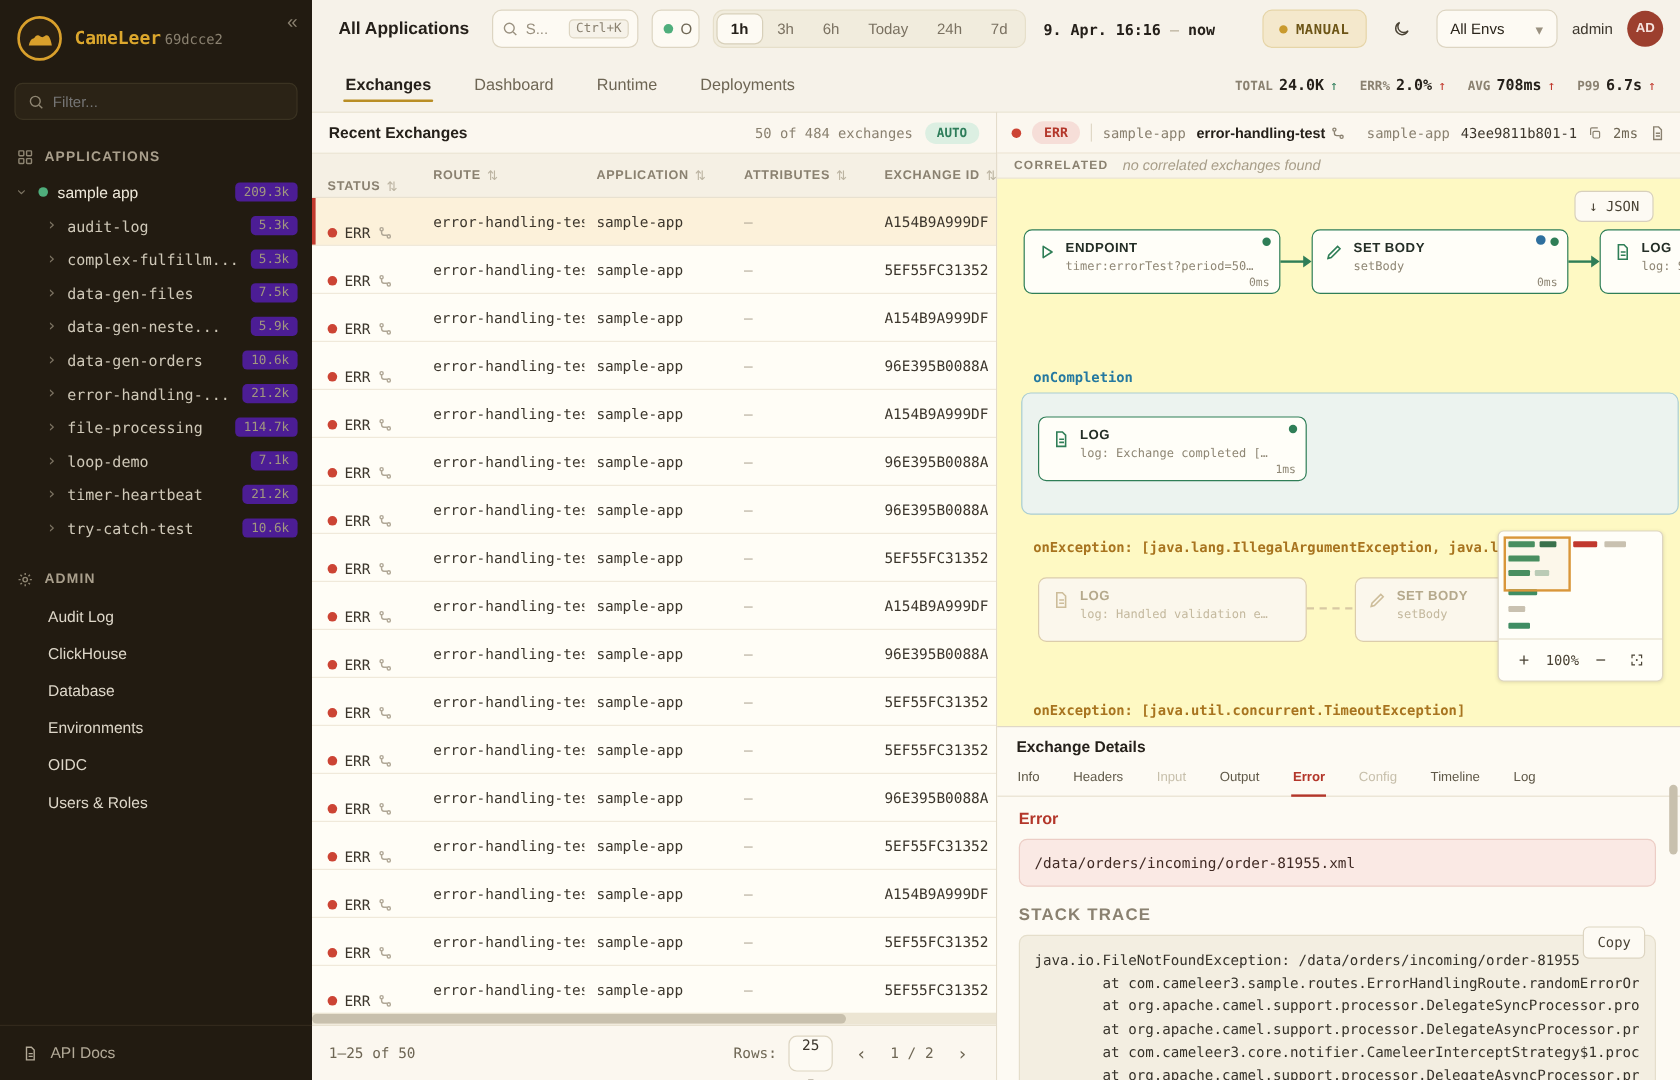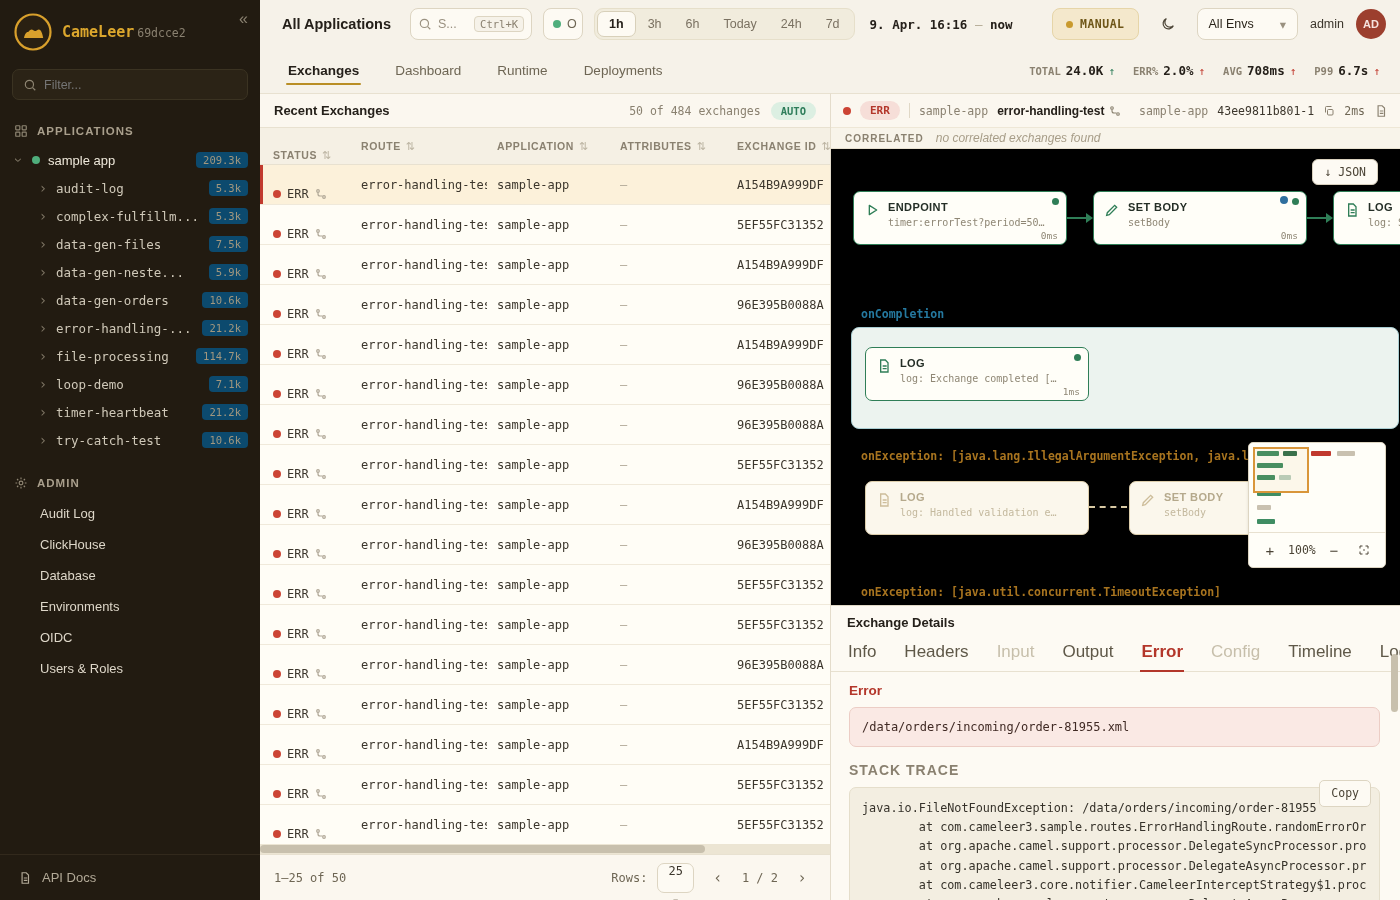--- a/index.html
+++ b/index.html
@@ -14,21 +14,21 @@
   .logo-circle { width:38px; height:38px; flex-shrink:0; }
   .brand { color:#dca72d; font-weight:bold; font-size:15px; font-family:"DejaVu Sans Mono",monospace; }
   .version { color:#8a8170; font-size:11.5px; font-family:"DejaVu Sans Mono",monospace; margin-left:3px; }
   .collapse-btn { position:absolute; top:10px; right:12px; color:#8a8170; font-size:16px; cursor:pointer; }
   .filter-box { margin:10px 12px 16px; height:31px; background:#2b2316; border:1px solid #3b3322; border-radius:7px; display:flex; align-items:center; gap:7px; padding:0 10px; color:#8f8673; }
   .filter-box input { background:transparent; border:none; outline:none; color:#a79d88; font-size:12.5px; width:100%; font-family:"Liberation Sans",sans-serif; }
   .section-label { display:flex; align-items:center; gap:9px; padding:8px 14px; color:#a99f8c; font-size:11.5px; font-weight:bold; letter-spacing:1px; }
   .section-label .sl-icon { color:#8f8673; }
   .tree-root { display:flex; align-items:center; gap:8px; padding:6px 12px 6px 14px; font-size:13px; color:#eee8da; cursor:pointer; }
   .dot-green { width:8px; height:8px; border-radius:50%; background:#4fae7c; flex-shrink:0; }
-  .count-badge { margin-left:auto; background:#0c4a6e; color:#a1977f; font-size:10.5px; font-family:"DejaVu Sans Mono",monospace; padding:2px 7px; border-radius:4px; }
+  .count-badge { margin-left:auto; background:#4c1d95; color:#a1977f; font-size:10.5px; font-family:"DejaVu Sans Mono",monospace; padding:2px 7px; border-radius:4px; }
   .chev { color:#7d7463; font-size:14px; line-height:1; width:10px; text-align:center; }
   .chev.open { display:inline-block; transform:rotate(90deg); }
   .tree-child { display:flex; align-items:center; gap:8px; padding:6px 12px 6px 38px; font-size:12.5px; color:#cfc8b8; font-family:"DejaVu Sans Mono",monospace; cursor:pointer; }
   .admin-item { padding:8px 14px 8px 40px; font-size:13px; color:#ded7c9; cursor:pointer; }
   .api-docs { margin-top:auto; display:flex; gap:10px; align-items:center; padding:15px 18px; border-top:1px solid #32291c; color:#b3aa98; font-size:13px; cursor:pointer; }
 
   
   .main { flex:1; display:flex; flex-direction:column; min-width:0; }
   .topbar { height:48px; display:flex; align-items:center; gap:11px; padding:0 14px 0 22px; }
   .page-title { font-size:14.5px; font-weight:bold; margin-right:8px; white-space:nowrap; }
@@ -96,21 +96,21 @@
   .ex-app { font-family:"DejaVu Sans Mono",monospace; font-size:11.5px; color:#8a8170; white-space:nowrap; }
   .ex-route { font-size:12px; font-weight:bold; display:flex; align-items:center; gap:5px; white-space:nowrap; }
   .ex-right { margin-left:auto; display:flex; align-items:center; gap:9px; }
   .ex-id { font-family:"DejaVu Sans Mono",monospace; font-size:11.5px; color:#3c362c; white-space:nowrap; }
   .ex-dur { font-family:"DejaVu Sans Mono",monospace; font-size:11.5px; color:#6e6654; }
   .ghost-icon { color:#8a8170; cursor:pointer; }
   .correlated-row { height:22px; display:flex; align-items:center; gap:12px; padding:0 14px; border-top:1px solid #eee7d6; border-bottom:1px solid #e8e1d0; flex-shrink:0; }
   .correlated-label { font-size:10px; font-weight:bold; letter-spacing:1px; color:#8a8170; }
   .correlated-text { font-size:12px; font-style:italic; color:#a79d88; }
 
-  .flow-area { flex:1; position:relative; overflow:hidden; background:#000000; }
+  .flow-area { flex:1; position:relative; overflow:hidden; background:#fef9c3; }
   .json-btn { position:absolute; top:10px; right:22px; border:1px solid #d8d0bd; background:#fdfaf3; border-radius:6px; padding:5px 11px; font-family:"DejaVu Sans Mono",monospace; font-size:11.5px; color:#4a4335; cursor:pointer; z-index:5; }
   .fnode { position:absolute; width:214px; min-height:54px; background:#fffef8; border:1.8px solid #2f7e57; border-radius:7px; padding:9px 12px 15px 10px; display:flex; gap:8px; cursor:pointer; }
   .nicon { color:#2f7e57; flex-shrink:0; margin-top:1px; }
   .ntitle { font-size:11px; font-weight:bold; letter-spacing:0.4px; color:#242e26; }
   .nsub { font-size:10px; color:#8f8775; margin-top:4px; white-space:nowrap; overflow:hidden; text-overflow:ellipsis; max-width:158px; font-family:"DejaVu Sans Mono",monospace; }
   .ndot { position:absolute; top:6px; right:7px; width:7px; height:7px; border-radius:50%; background:#2f7e57; }
   .ndur { position:absolute; bottom:3px; right:8px; font-family:"DejaVu Sans Mono",monospace; font-size:9.5px; color:#8f8775; }
   .sel-dot { position:absolute; top:2px; right:16px; width:12px; height:12px; border-radius:50%; background:#2f6f9e; border:2px solid #fffef8; }
   .fnode.dim { border-color:#dccdab; background:#fbf7ec; }
   .fnode.dim .nicon { color:#cdbd9a; } .fnode.dim .ntitle { color:#b5a98c; } .fnode.dim .nsub { color:#c4b99e; }
@@ -126,21 +126,21 @@
   .mm-bar { position:absolute; height:5px; border-radius:1px; }
   .mm-viewport { position:absolute; left:4px; top:4px; width:56px; height:46px; border:2px solid #d9963a; background:rgba(217,150,58,0.07); }
   .mm-controls { height:34px; display:flex; align-items:center; justify-content:space-between; padding:0 9px; }
   .zoom-btn { width:24px; height:24px; display:flex; align-items:center; justify-content:center; color:#4a4335; font-size:15px; cursor:pointer; border-radius:5px; }
   .zoom-level { font-family:"DejaVu Sans Mono",monospace; font-size:11.5px; color:#4a4335; }
 
   
   .details { height:295px; flex-shrink:0; display:flex; flex-direction:column; background:#fdfaf3; border-top:1px solid #e0d8c6; position:relative; overflow:hidden; }
   .details-title { padding:9px 16px 5px; font-size:13px; font-weight:bold; color:#25201a; }
   .details-tabs { display:flex; gap:26px; padding:0 16px; border-bottom:1px solid #e8e1d0; }
-  .dtab { font-size:17px; color:#5f5848; padding:7px 1px 9px; position:relative; cursor:pointer; }
+  .dtab { font-size:11px; color:#5f5848; padding:7px 1px 9px; position:relative; cursor:pointer; }
   .dtab.active { color:#b3362a; font-weight:bold; }
   .dtab.active::after { content:""; position:absolute; left:0; right:0; bottom:-1px; height:2px; background:#b3362a; }
   .dtab.disabled { color:#c7bfab; }
   .details-body { flex:1; overflow:hidden; padding:11px 20px 0 18px; }
   .error-heading { color:#b3362a; font-size:13.5px; font-weight:bold; }
   .error-box { margin-top:9px; background:#fae9e4; border:1px solid #eccdc5; border-radius:7px; padding:12px; font-family:"DejaVu Sans Mono",monospace; font-size:12px; color:#402a24; }
   .stack-label { margin:15px 0 9px; font-size:14px; font-weight:bold; letter-spacing:1px; color:#8a8170; }
   .stack-block { position:relative; background:#f3eee1; border:1px solid #e5decb; border-radius:7px; padding:11px 12px; font-family:"DejaVu Sans Mono",monospace; font-size:11.8px; color:#36322a; line-height:1.63; }
   .stack-line { white-space:pre; overflow:hidden; }
   .copy-btn { position:absolute; top:-8px; right:8px; background:#fdfaf3; border:1px solid #ddd5c2; border-radius:5px; padding:3px 11px; font-size:11.5px; color:#4a4335; cursor:pointer; }

